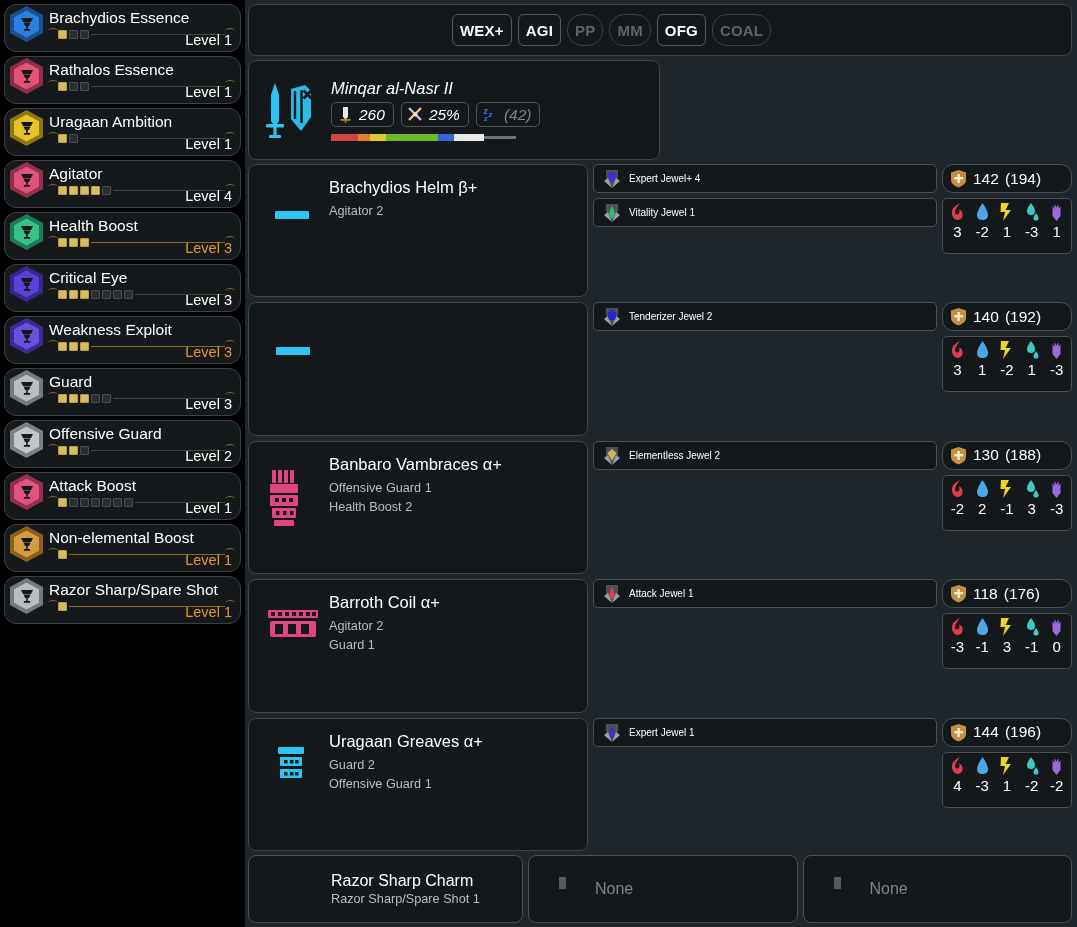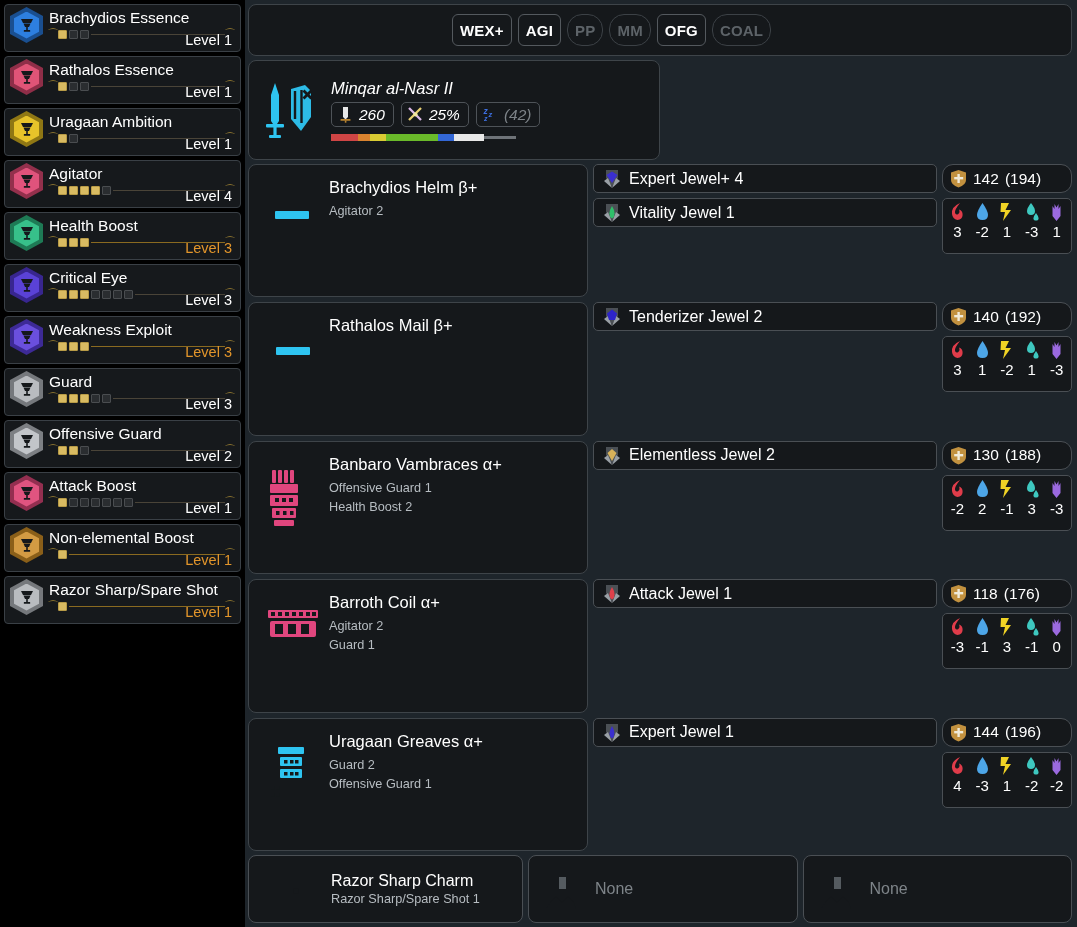--- a/index.html
+++ b/index.html
@@ -17,22 +17,22 @@
     background: #000;
     padding: 4px 4px 0 4px;
     display: flex; flex-direction: column; gap: 4px;
     flex: 0 0 245px;
   }
   .skill-card {
     position: relative;
     height: 48px;
     background: #16191c;
     border: 1px solid #3a4046;
-    border-radius: 4px;
-    display: flex; align-items: flex-end;
+    border-radius: 12px;
+    display: flex; align-items: center;
     padding: 0 6px 8px 5px;
     flex: 0 0 48px;
   }
   .skill-icon { width: 33px; height: 36px; flex:0 0 33px; position: relative; margin-right: 6px; }
   .hexi {
     width: 33px; height: 36px;
     clip-path: polygon(50% 0%, 100% 25%, 100% 75%, 50% 100%, 0% 75%, 0% 25%);
     display:flex; align-items:center; justify-content:center;
   }
   .hexi .inner {
@@ -106,21 +106,21 @@
   .ar-body { flex:1 1 auto; padding-top:2px; }
   .ar-name { color:#fff; font-size:16.5px; line-height:20px; margin-bottom:5px; }
   .ar-skill { color:#b7bdc2; font-size:12.7px; line-height:19px; }
   .armor-mid { flex:1 1 auto; display:flex; flex-direction:column; gap:5px; padding:0; min-width:0; border:none; background:transparent; }
   .deco {
     height:29px; flex:0 0 29px;
     background:#15181b; border:1px solid #4a4f54; border-radius:5px;
     display:flex; align-items:center; gap:7px; padding:0 8px;
   }
   .deco svg { width:20px; height:21px; flex:0 0 20px; }
-  .deco span { color:#fff; font-size:16px; }
+  .deco span { color:#fff; font-size:10px; }
   .armor-right { width:130px; flex:0 0 130px; display:flex; flex-direction:column; gap:5px; }
   .def-box {
     height:29px; flex:0 0 29px; background:#15181b;
     border:1px solid #4a4f54; border-radius:11px;
     display:flex; align-items:center; gap:6px; padding:0 7px;
   }
   .def-box svg { width:17px; height:19px; flex:0 0 17px; }
   .def-val { color:#fff; font-size:15.5px; }
   .def-max { color:#fff; font-size:15.5px; }
   .res-box {
@@ -676,21 +676,20 @@
                   <path d="M12 44 l34 0 l2 10 l-38 0 z" fill="none"></path>
                   <rect x="16" y="46" width="4" height="4" fill="#15181b"></rect>
                   <rect x="23" y="46" width="4" height="4" fill="#15181b"></rect>
                   <rect x="30" y="46" width="4" height="4" fill="#15181b"></rect>
                   <rect x="37" y="46" width="4" height="4" fill="#15181b"></rect>
                   <path d="M10 56 l38 0 l0 5 l-38 0 z" fill="none"></path>
                 </g>
               </svg>
             </div>
             <div class="ar-body">
-              <div class="ar-name">Rathalos Mail β+</div>
             </div>
           </div>
           <div class="armor-mid">
             <div class="deco">
               <span style="display: flex;">
                 <svg viewBox="0 0 20 21">
                   <path d="M4 2 L16 2 L16 10 L10 19 L4 10 Z" fill="#4b5055"></path>
                   <path d="M2 13 L6 10 L10 20 Z" fill="#9aa0a6"></path>
                   <path d="M18 13 L14 10 L10 20 Z" fill="#9aa0a6"></path>
                   <path d="M10 3.5 L15 7.5 L13 14 L7 14 L5 7.5 Z" fill="#2d24c9"></path>

